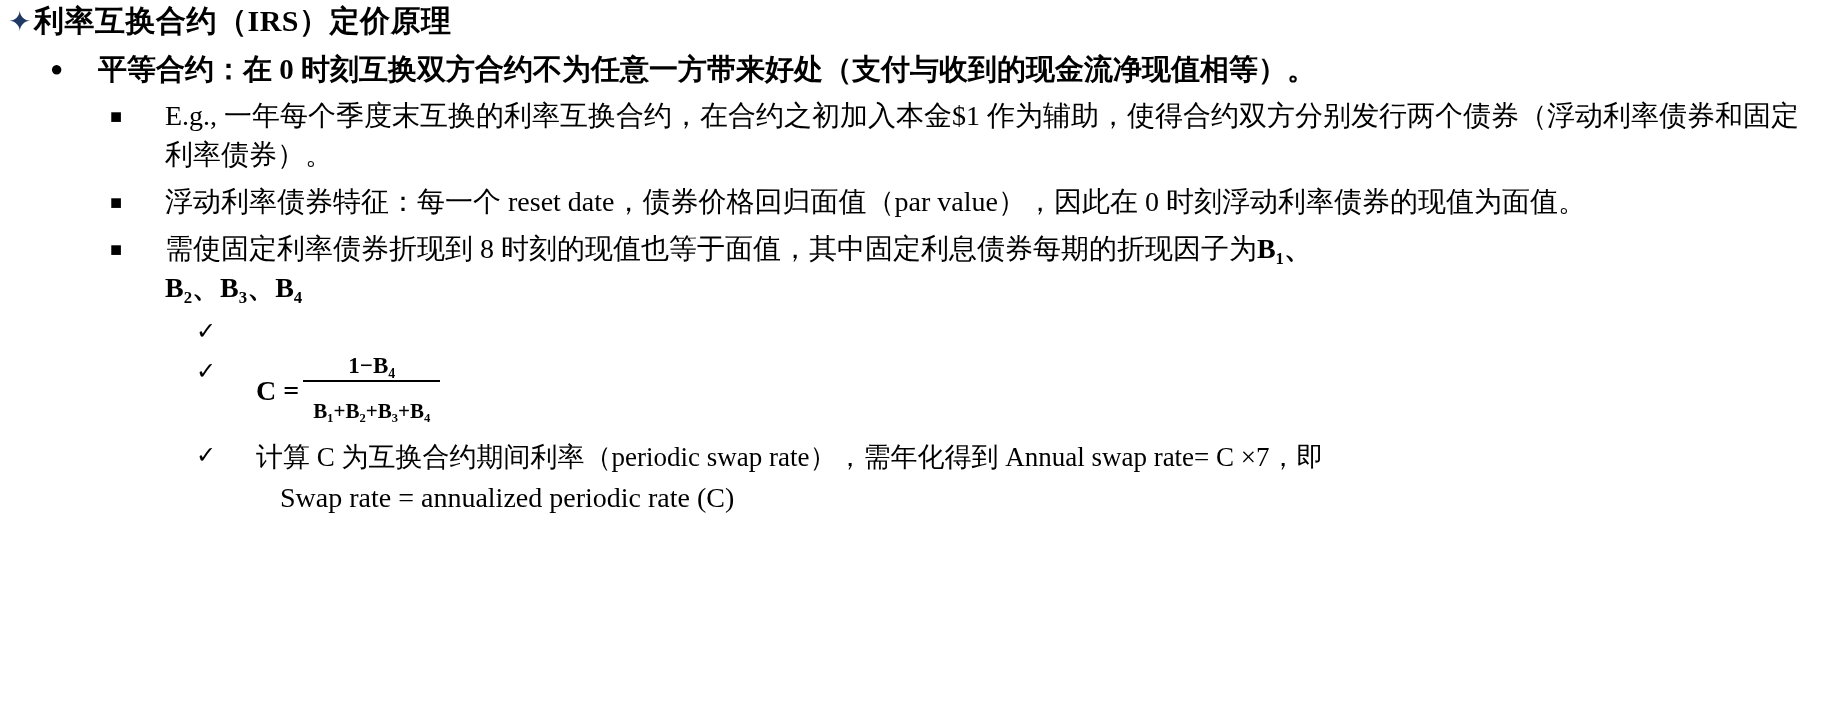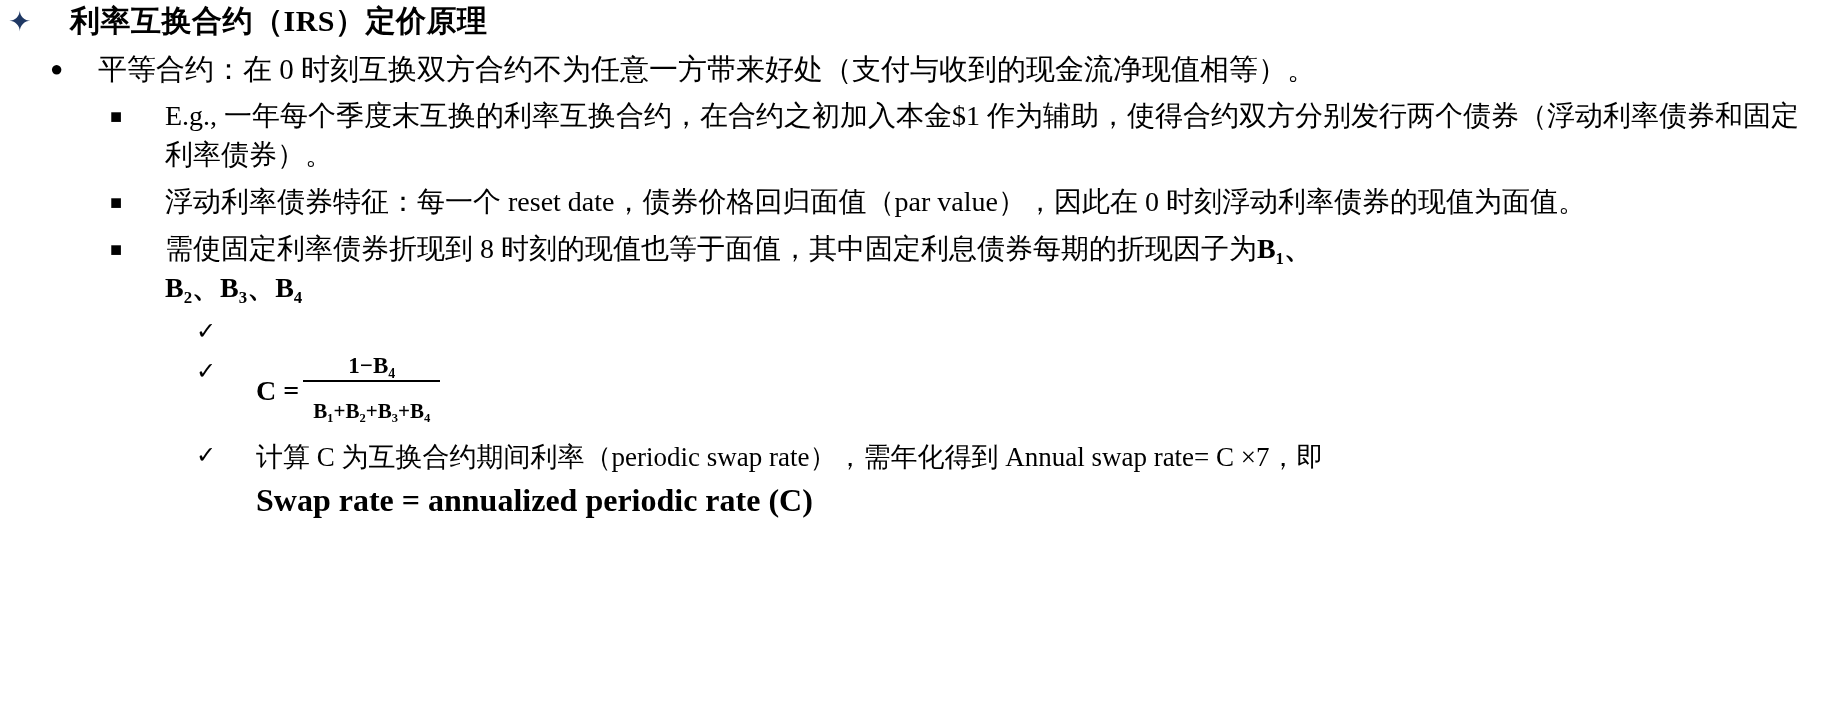--- a/index.html
+++ b/index.html
@@ -46,36 +46,36 @@
     width: 26px;
     font-size: 28px;
     color: #1f3864;
     padding-top: 6px;
   }
   .lvl1 .content {
     font-size: 30px;
     font-weight: bold;
     line-height: 1.25;
     letter-spacing: 0.5px;
-    margin-left: 36px;
   }
 
   
   .lvl2 {
     margin-top: 11px;
     padding-left: 50px;
   }
   .lvl2 .bullet {
     width: 48px;
     font-size: 22px;
     padding-top: 7px;
   }
   .lvl2 .content {
     font-size: 29px;
     line-height: 1.3;
+    font-weight: bold;
   }
 
   
   .lvl3 {
     margin-top: 9px;
     padding-left: 110px;
   }
   .lvl3 .bullet {
     width: 55px;
     font-size: 20px;
@@ -137,24 +137,25 @@
     border-top: 2px solid #000;
     padding: 17px 10px 0 10px;
     line-height: 1.2;
   }
   .formula-label {
     font-size: 28px;
     font-weight: bold;
   }
   .inline-mid { display: inline-flex; align-items: center; }
   .last-line {
-    font-weight: bold;
-    font-size: 32px;
+    font-weight: normal;
+    font-size: 28px;
     display: block;
     margin-top: 4px;
+    margin-left: 24px;
   }
 </style>
 </head>
 <body>
 
 <div class="slide">
 
   <div class="row lvl1">
     <span class="bullet">✦</span>
     <div class="content">利率互换合约（IRS）定价原理</div>

